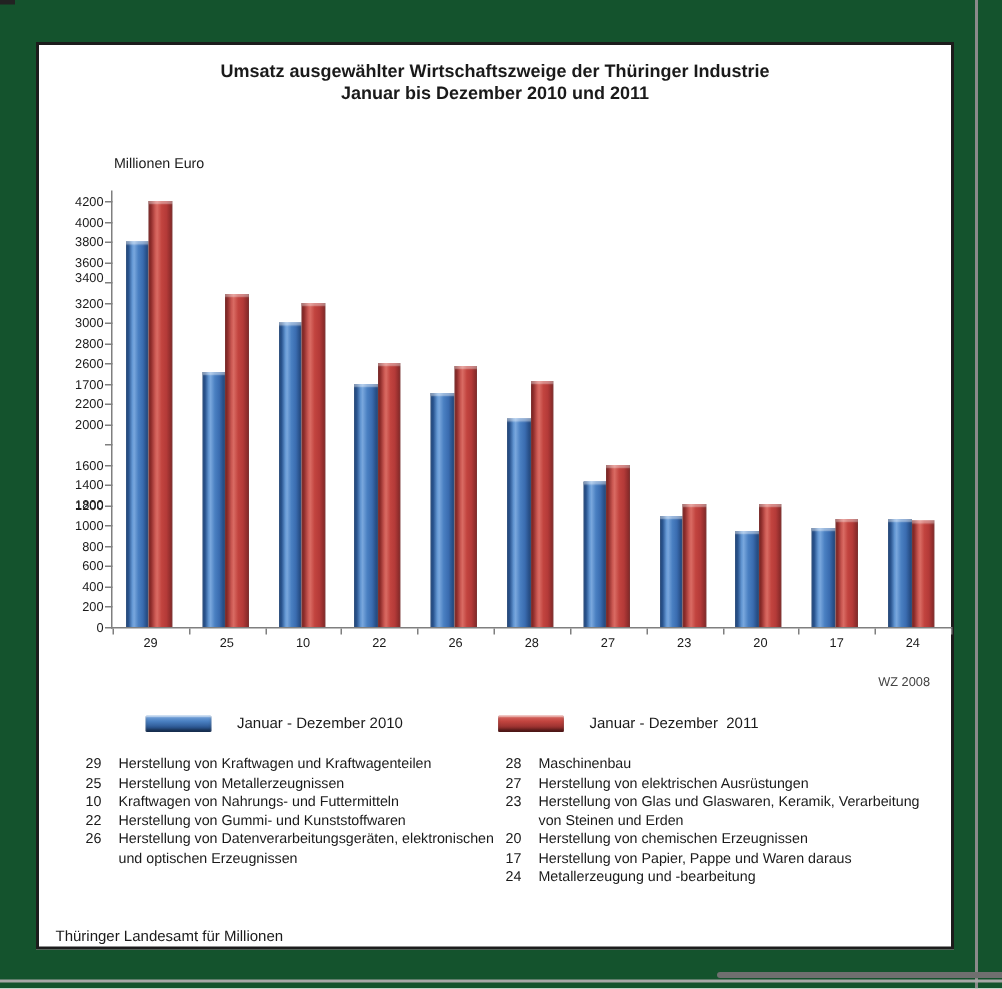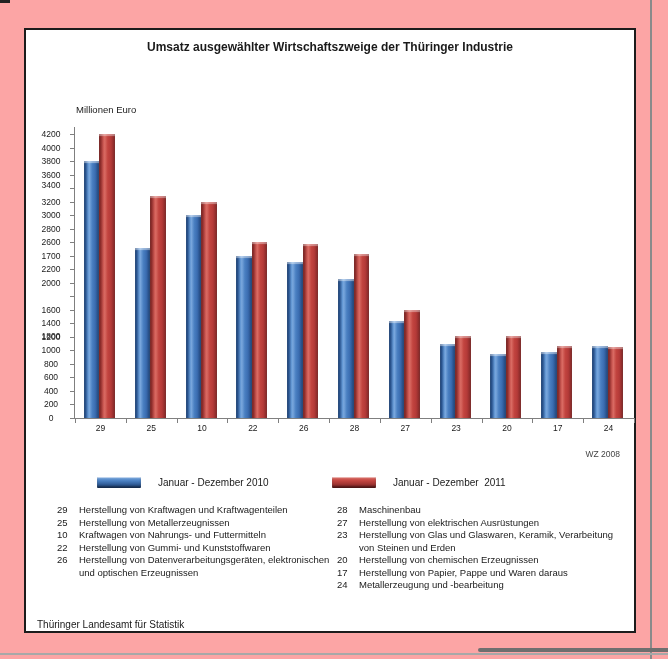--- a/index.html
+++ b/index.html
@@ -1,16 +1,16 @@
 <!DOCTYPE html>
 <html><head>
 <meta charset="utf-8">
 <style>
   html,body{margin:0;padding:0;background:#fff;}
-  .page{position:relative;width:668px;height:659px;background:#fca5a5;overflow:hidden;
+  .page{position:relative;width:668px;height:659px;background:#14532d;overflow:hidden;
         font-family:"Liberation Sans",sans-serif;color:#1a1a1a;}
   
   .corner-frag{position:absolute;left:0;top:0;width:10px;height:3px;background:#222;}
   .right-edge{position:absolute;left:650px;top:0;width:2px;height:659px;background:#8a8a8a;}
   .bottom-rule{position:absolute;left:0;top:653px;width:668px;height:2px;background:#a8a8a8;}
   .bottom-rule-dark{position:absolute;left:478px;top:648px;width:190px;height:4px;background:#6f6f6f;border-radius:2px 0 0 2px;}
 
   
   .chart-box{position:absolute;left:24px;top:28px;width:612px;height:605px;background:#fff;
              border:2px solid #1c1c1c;box-sizing:border-box;}
@@ -18,21 +18,21 @@
          font-size:12px;font-weight:bold;line-height:15px;}
   .unit-label{position:absolute;left:50px;top:74px;font-size:9.5px;}
   .wz-note{position:absolute;right:14px;top:419px;font-size:8.5px;color:#444;}
   .footer{position:absolute;left:11px;top:589px;font-size:10px;}
 
   
   .plot{position:absolute;left:49px;top:104px;width:559px;height:284px;}
   .y-axis{position:absolute;left:-1px;top:-7px;bottom:-1px;width:1px;background:#7f7f7f;}
   .x-axis{position:absolute;left:-1px;bottom:-1px;width:561px;height:1px;background:#7f7f7f;}
   .y-tick{position:absolute;left:-5px;width:5px;height:1px;background:#7f7f7f;}
-  .y-tick-label{position:absolute;left:-42px;width:36px;text-align:center;
+  .y-tick-label{position:absolute;left:-42px;width:36px;text-align:right;
                 font-size:8.5px;line-height:9px;}
   .x-tick{position:absolute;bottom:-5px;width:1px;height:4px;background:#7f7f7f;}
   .cat-label{position:absolute;top:289px;width:30px;text-align:center;font-size:8.5px;}
 
   .bar{position:absolute;width:15.5px;}
   .bar.s0{background:linear-gradient(90deg,#1e4070 0%,#2a5590 12%,#6498d4 28%,#79a7dd 36%,
           #4a80c2 55%,#3a6cb0 75%,#254b82 94%,#1b3a66 100%);
           box-shadow:inset 0 2px 1px rgba(255,255,255,.45);}
   .bar.s1{background:linear-gradient(90deg,#6e1f1e 0%,#93302e 12%,#cd5a54 28%,#d96b63 36%,
           #c2443f 55%,#b43a38 75%,#8a2b2a 94%,#6b201f 100%);
@@ -63,20 +63,21 @@
 
 <div class="page">
   <div class="corner-frag"></div>
   <div class="right-edge"></div>
   <div class="bottom-rule"></div>
   <div class="bottom-rule-dark"></div>
 
   <div class="chart-box">
     <div class="title">
       <div>Umsatz ausgewählter Wirtschaftszweige der Thüringer Industrie</div>
+      <div>Januar bis Dezember 2010 und 2011</div>
     </div>
 
     <div class="unit-label">Millionen Euro</div>
 
     <div class="plot" id="plot">
       <div class="y-axis"></div>
       <div class="x-axis"></div>
     <div class="y-tick" style="top: 284px;"></div>
         <div class="y-tick-label" style="top: 280px;">0</div>
         <div class="y-tick" style="top: 270.476px;"></div>
@@ -223,15 +224,15 @@
         <div class="sector-item">
           <div class="sector-code">17</div>
           <div class="sector-text">Herstellung von Papier, Pappe und Waren daraus</div>
         </div>
         <div class="sector-item">
           <div class="sector-code">24</div>
           <div class="sector-text">Metallerzeugung und -bearbeitung</div>
         </div>
       </div>
 
-    <div class="footer">Thüringer Landesamt für Statistik</div>
+    <div class="footer">Thüringer Landesamt für Millionen</div>
   </div>
 </div>
 
 </body></html>

